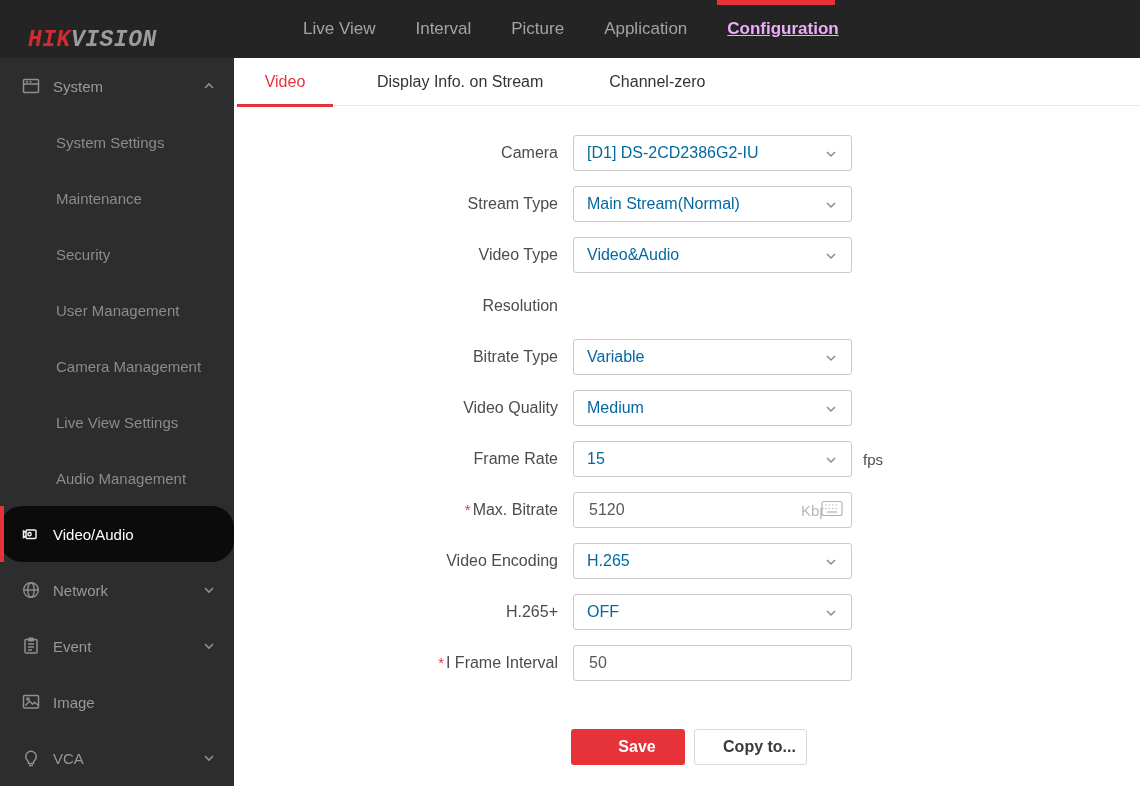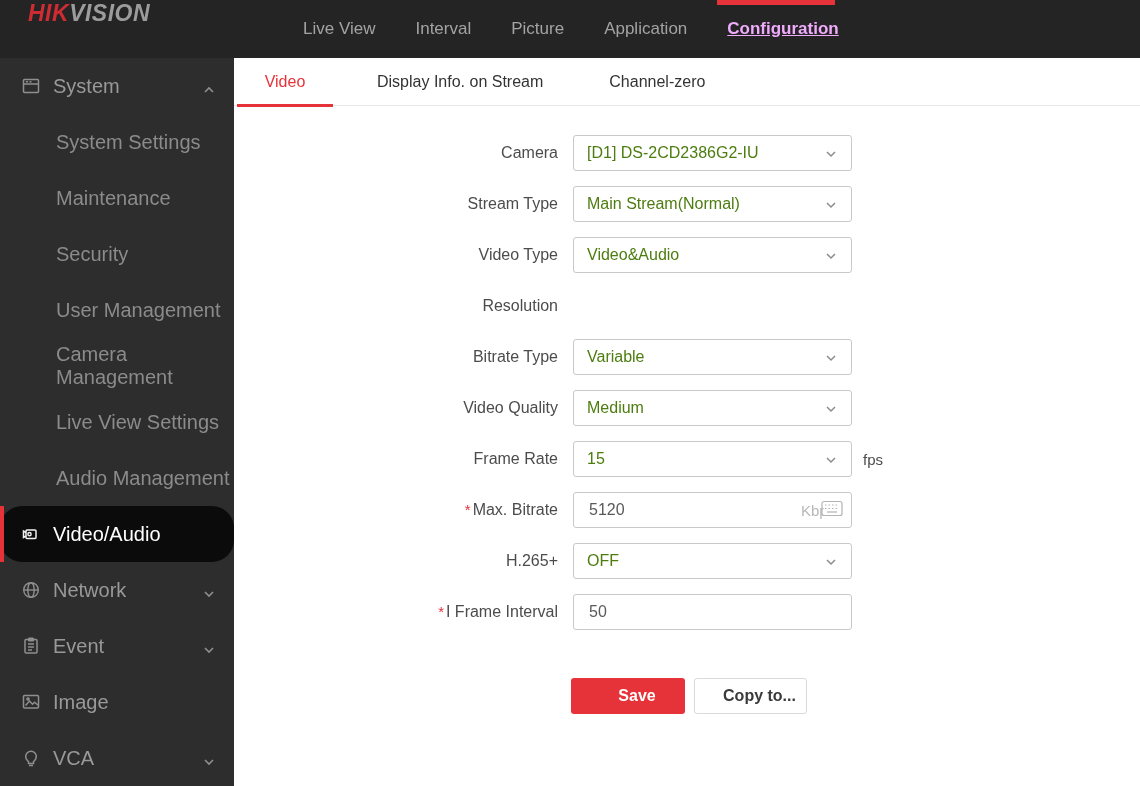--- a/index.html
+++ b/index.html
@@ -2,35 +2,35 @@
 <html style="--accent: #e63239;"><head>
 <meta charset="utf-8">
 <style>
   * { box-sizing: border-box; }
   html,body { margin:0; padding:0; background:#fff; }
   body { font-family:"Liberation Sans", sans-serif; }
   .screen { position:relative; width:1140px; height:786px; background:#fff; overflow:hidden; }
 
   
   .topbar { position:absolute; top:0; left:0; width:1140px; height:58px; background:#242424; }
-  .logo { position:absolute; left:28px; top:0; height:58px; display:flex; 
-          font-style:italic; font-weight:bold; font-size:23px; letter-spacing:.5px; cursor:pointer; }
+  .logo { position:absolute; left:28px; top:11px; height:58px; display:flex; align-items:center;
+          font-style:italic; font-weight:bold; font-size:23px; letter-spacing:.5px; cursor:pointer;font-family:Liberation Mono, monospace; }
   .logo .hik { color:#ce2b33; }
   .logo .vision { color:#9c9c9c; }
   .topnav { position:absolute; left:283px; top:0; height:72px; display:flex; }
   .topnav-item { position:relative; height:58px; display:flex; align-items:center;
                  padding:0 20px; font-size:17px; color:#a3a3a3; cursor:pointer; }
   .topnav-item.active { color:#f0abfc; font-weight:bold;text-decoration:underline; }
   .topnav-item.active::before { content:""; position:absolute; top:0; left:10px; right:24px;
                  height:5px; background:var(--accent); }
 
   
   .sidebar { position:absolute; top:58px; left:0; width:234px; height:728px; background:#2d2d2d; }
   .side-item { position:relative; height:56px; display:flex; align-items:center;
-               color:#999999; font-size:20px; cursor:pointer; }
+               color:#999999; font-size:15px; cursor:pointer; }
   .side-item .s-icon { width:20px; height:20px; margin-left:21px; margin-right:12px; flex:0 0 20px; }
   .side-item .s-icon svg { display:block; width:20px; height:20px; }
   .side-item .chev { position:absolute; right:18px; width:14px; height:14px; }
   .side-item.sub { padding-left:56px; color:#8b8b8b; }
   .side-item.active { background:#0b0b0b; color:#ffffff;border-radius:22px; }
   .side-item.active::before { content:""; position:absolute; left:0; top:0; bottom:0; width:4px;
                background:var(--accent); }
   .side-item svg { stroke:#8f8f8f; }
   .side-item.active svg { stroke:#f2f2f2; }
 
@@ -45,21 +45,21 @@
          background:var(--accent); }
 
   
   .form { padding-top:29px; }
   .form-row { display:flex; align-items:center; height:36px; margin-bottom:15px; }
   .f-label { width:324px; text-align:right; font-size:16px; color:#4c4c4c; white-space:nowrap; }
   .f-label .req { color:#e63239; margin-right:2px; font-size:15px; }
   .f-control { position:relative; margin-left:15px; width:279px; height:36px;
                border:1px solid #c9c9c9; border-radius:3px; background:#fff;
                display:flex; align-items:center; cursor:pointer; }
-  .f-control .val { margin-left:13px; font-size:16px; color:#4d7c0f; white-space:nowrap; }
+  .f-control .val { margin-left:13px; font-size:16px; color:#0369a1; white-space:nowrap; }
   .f-control .sel-chev { position:absolute; right:13px; top:11px; width:14px; height:14px; }
   .f-control input { border:none; outline:none; margin-left:13px; width:180px; font-size:16px;
                color:#5a5a5a; font-family:"Liberation Sans",sans-serif; background:transparent; }
   .unit-wrap { position:absolute; right:8px; display:flex; align-items:center; }
   .unit-text { display:inline-block; max-width:23px; overflow:hidden; color:#b8b8b8;
                font-size:15px; white-space:nowrap; }
   .kb-icon { margin-left:-3px; }
   .suffix-out { margin-left:11px; font-size:15px; color:#4c4c4c; }
 
   
@@ -267,20 +267,29 @@
                   <line x1="4" y1="8.5" x2="5.5" y2="8.5"></line>
                   <line x1="7.5" y1="8.5" x2="9" y2="8.5"></line>
                   <line x1="11" y1="8.5" x2="12.5" y2="8.5"></line>
                   <line x1="14.5" y1="8.5" x2="16" y2="8.5"></line>
                   <line x1="6" y1="12" x2="16" y2="12"></line>
                 </svg></span>
             </span>
           </div>
         </div>
         <div class="form-row">
+          <div class="f-label"><span>Video Encoding</span></div>
+          <div class="f-control select">
+            <span class="val">H.265</span>
+            <span class="sel-chev"><svg viewBox="0 0 14 14" fill="none" stroke="#8c8c8c" stroke-width="1.5">
+                <path d="M3 5 L7 9 L11 5"></path>
+              </svg></span>
+          </div>
+        </div>
+        <div class="form-row">
           <div class="f-label"><span>H.265+</span></div>
           <div class="f-control select">
             <span class="val">OFF</span>
             <span class="sel-chev"><svg viewBox="0 0 14 14" fill="none" stroke="#8c8c8c" stroke-width="1.5">
                 <path d="M3 5 L7 9 L11 5"></path>
               </svg></span>
           </div>
         </div>
         <div class="form-row">
           <div class="f-label"><span class="req">*</span><span>I Frame Interval</span></div>

